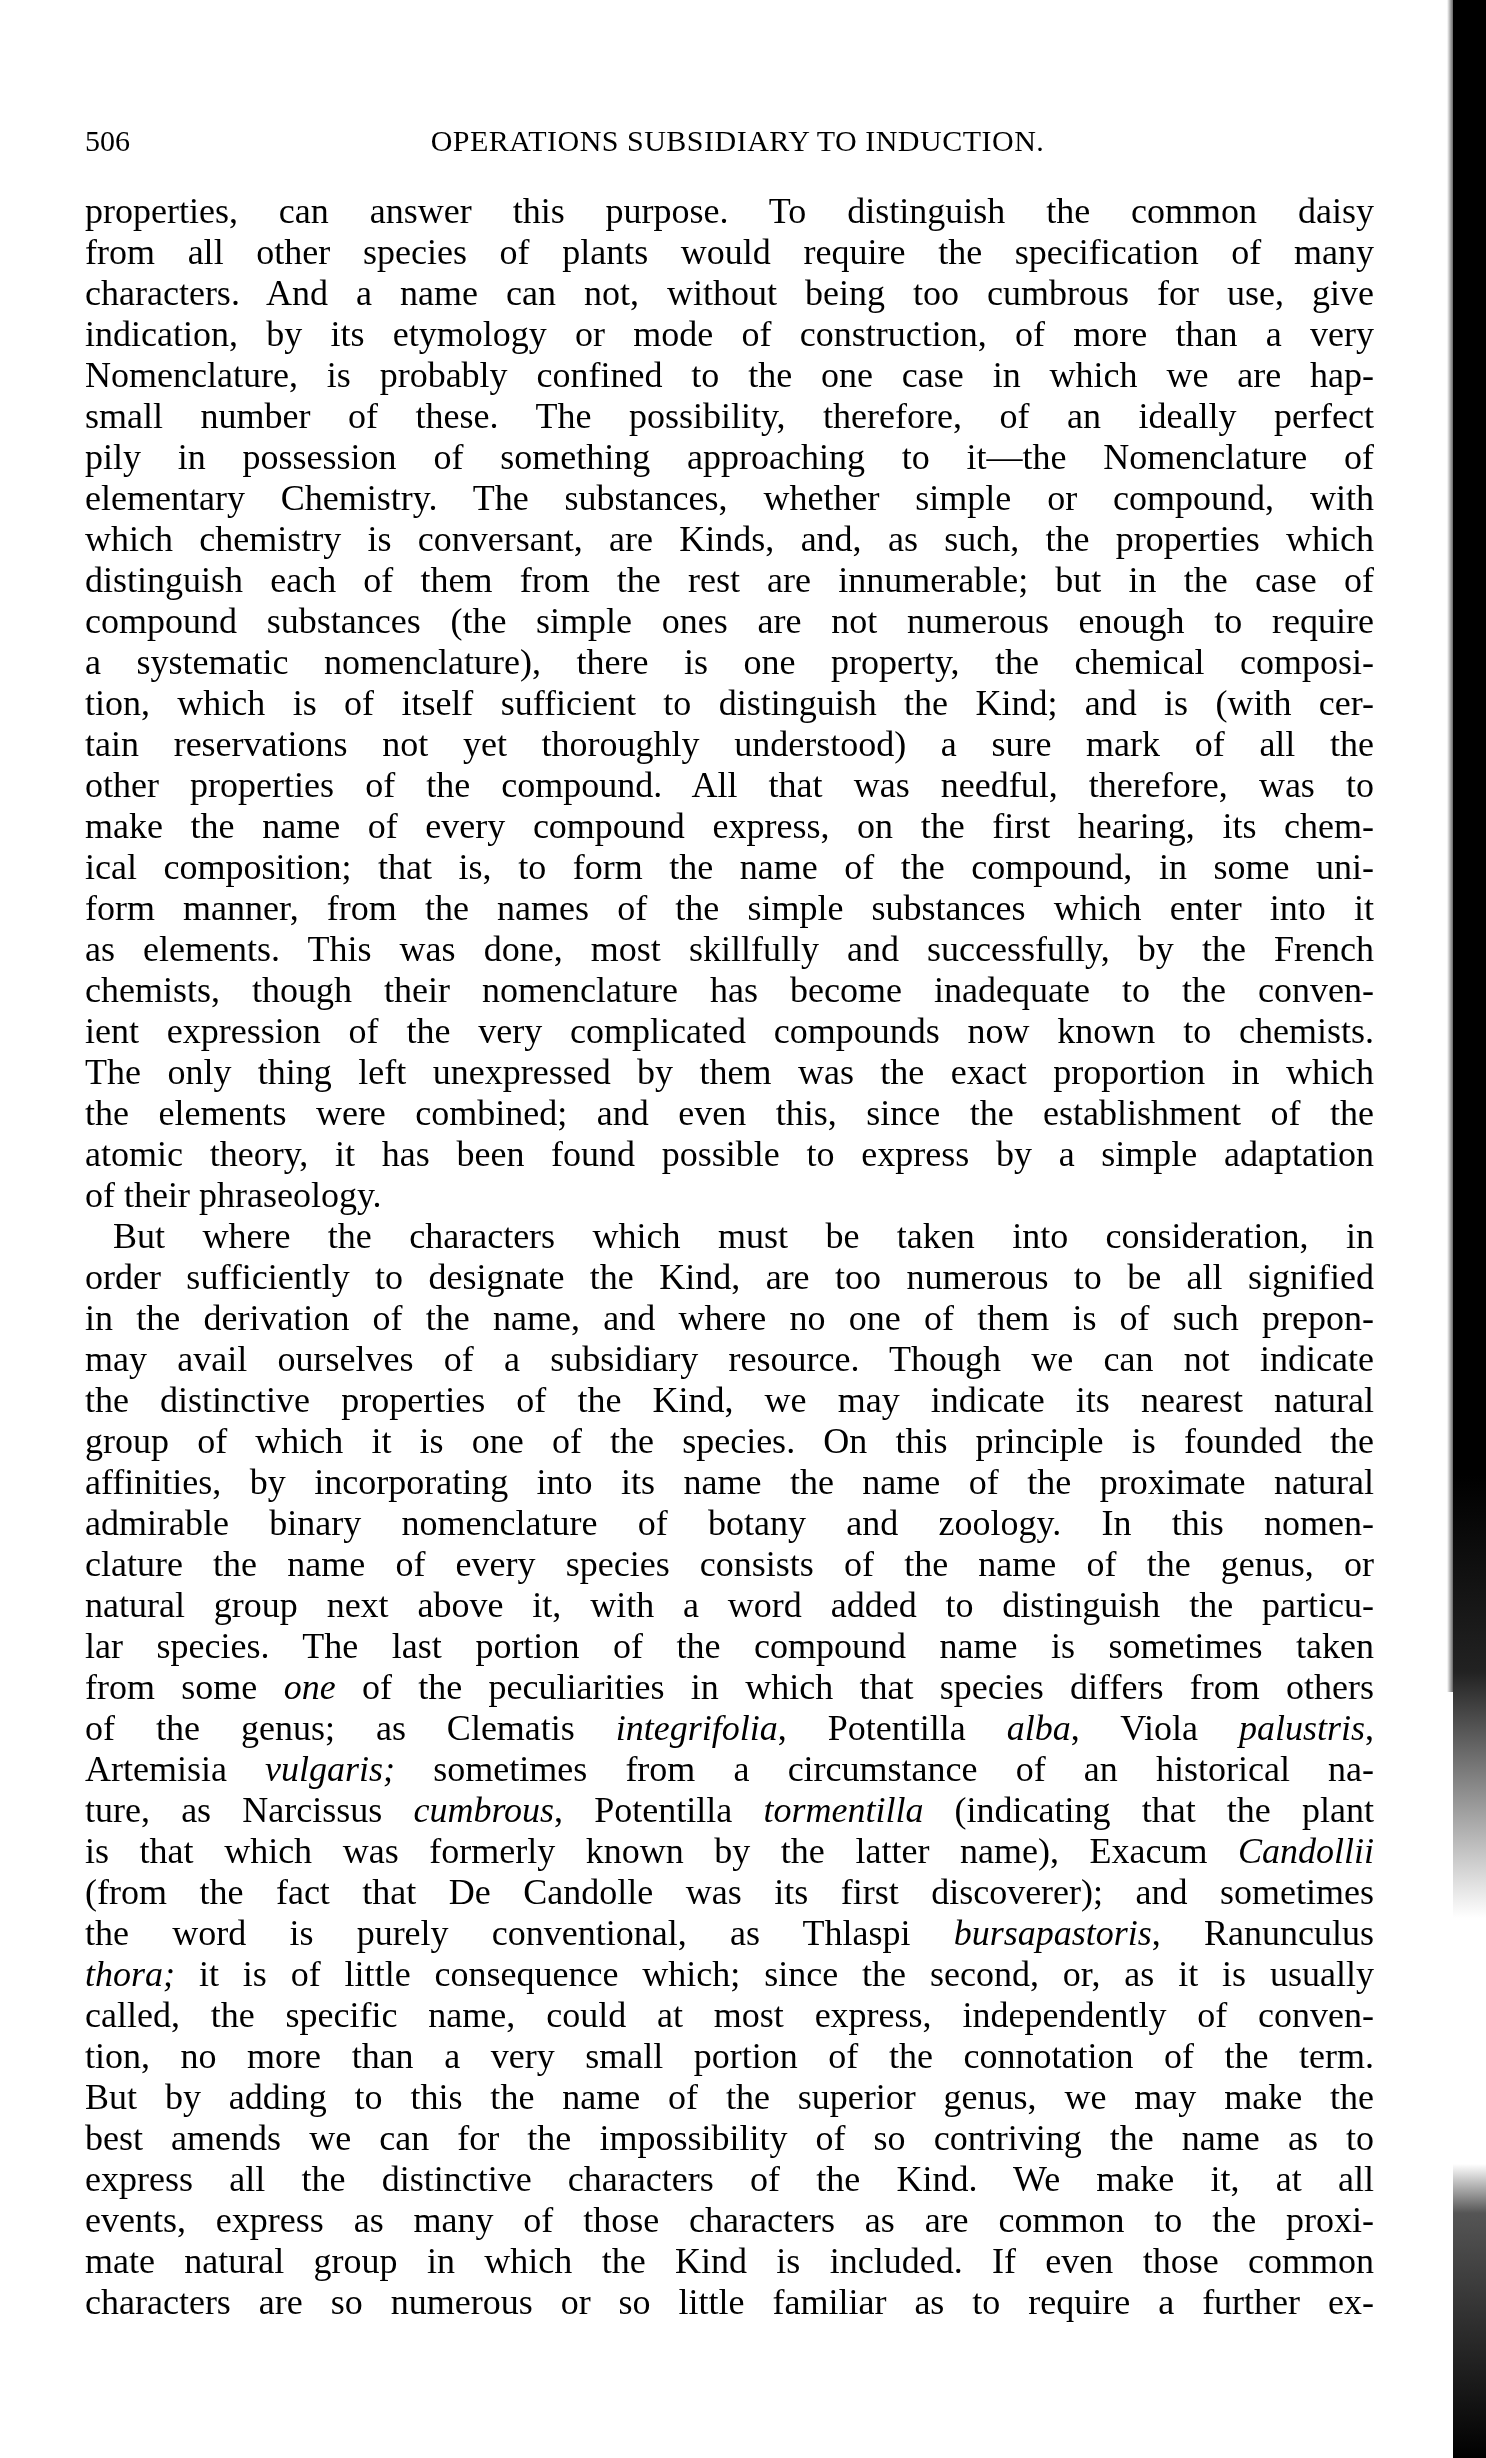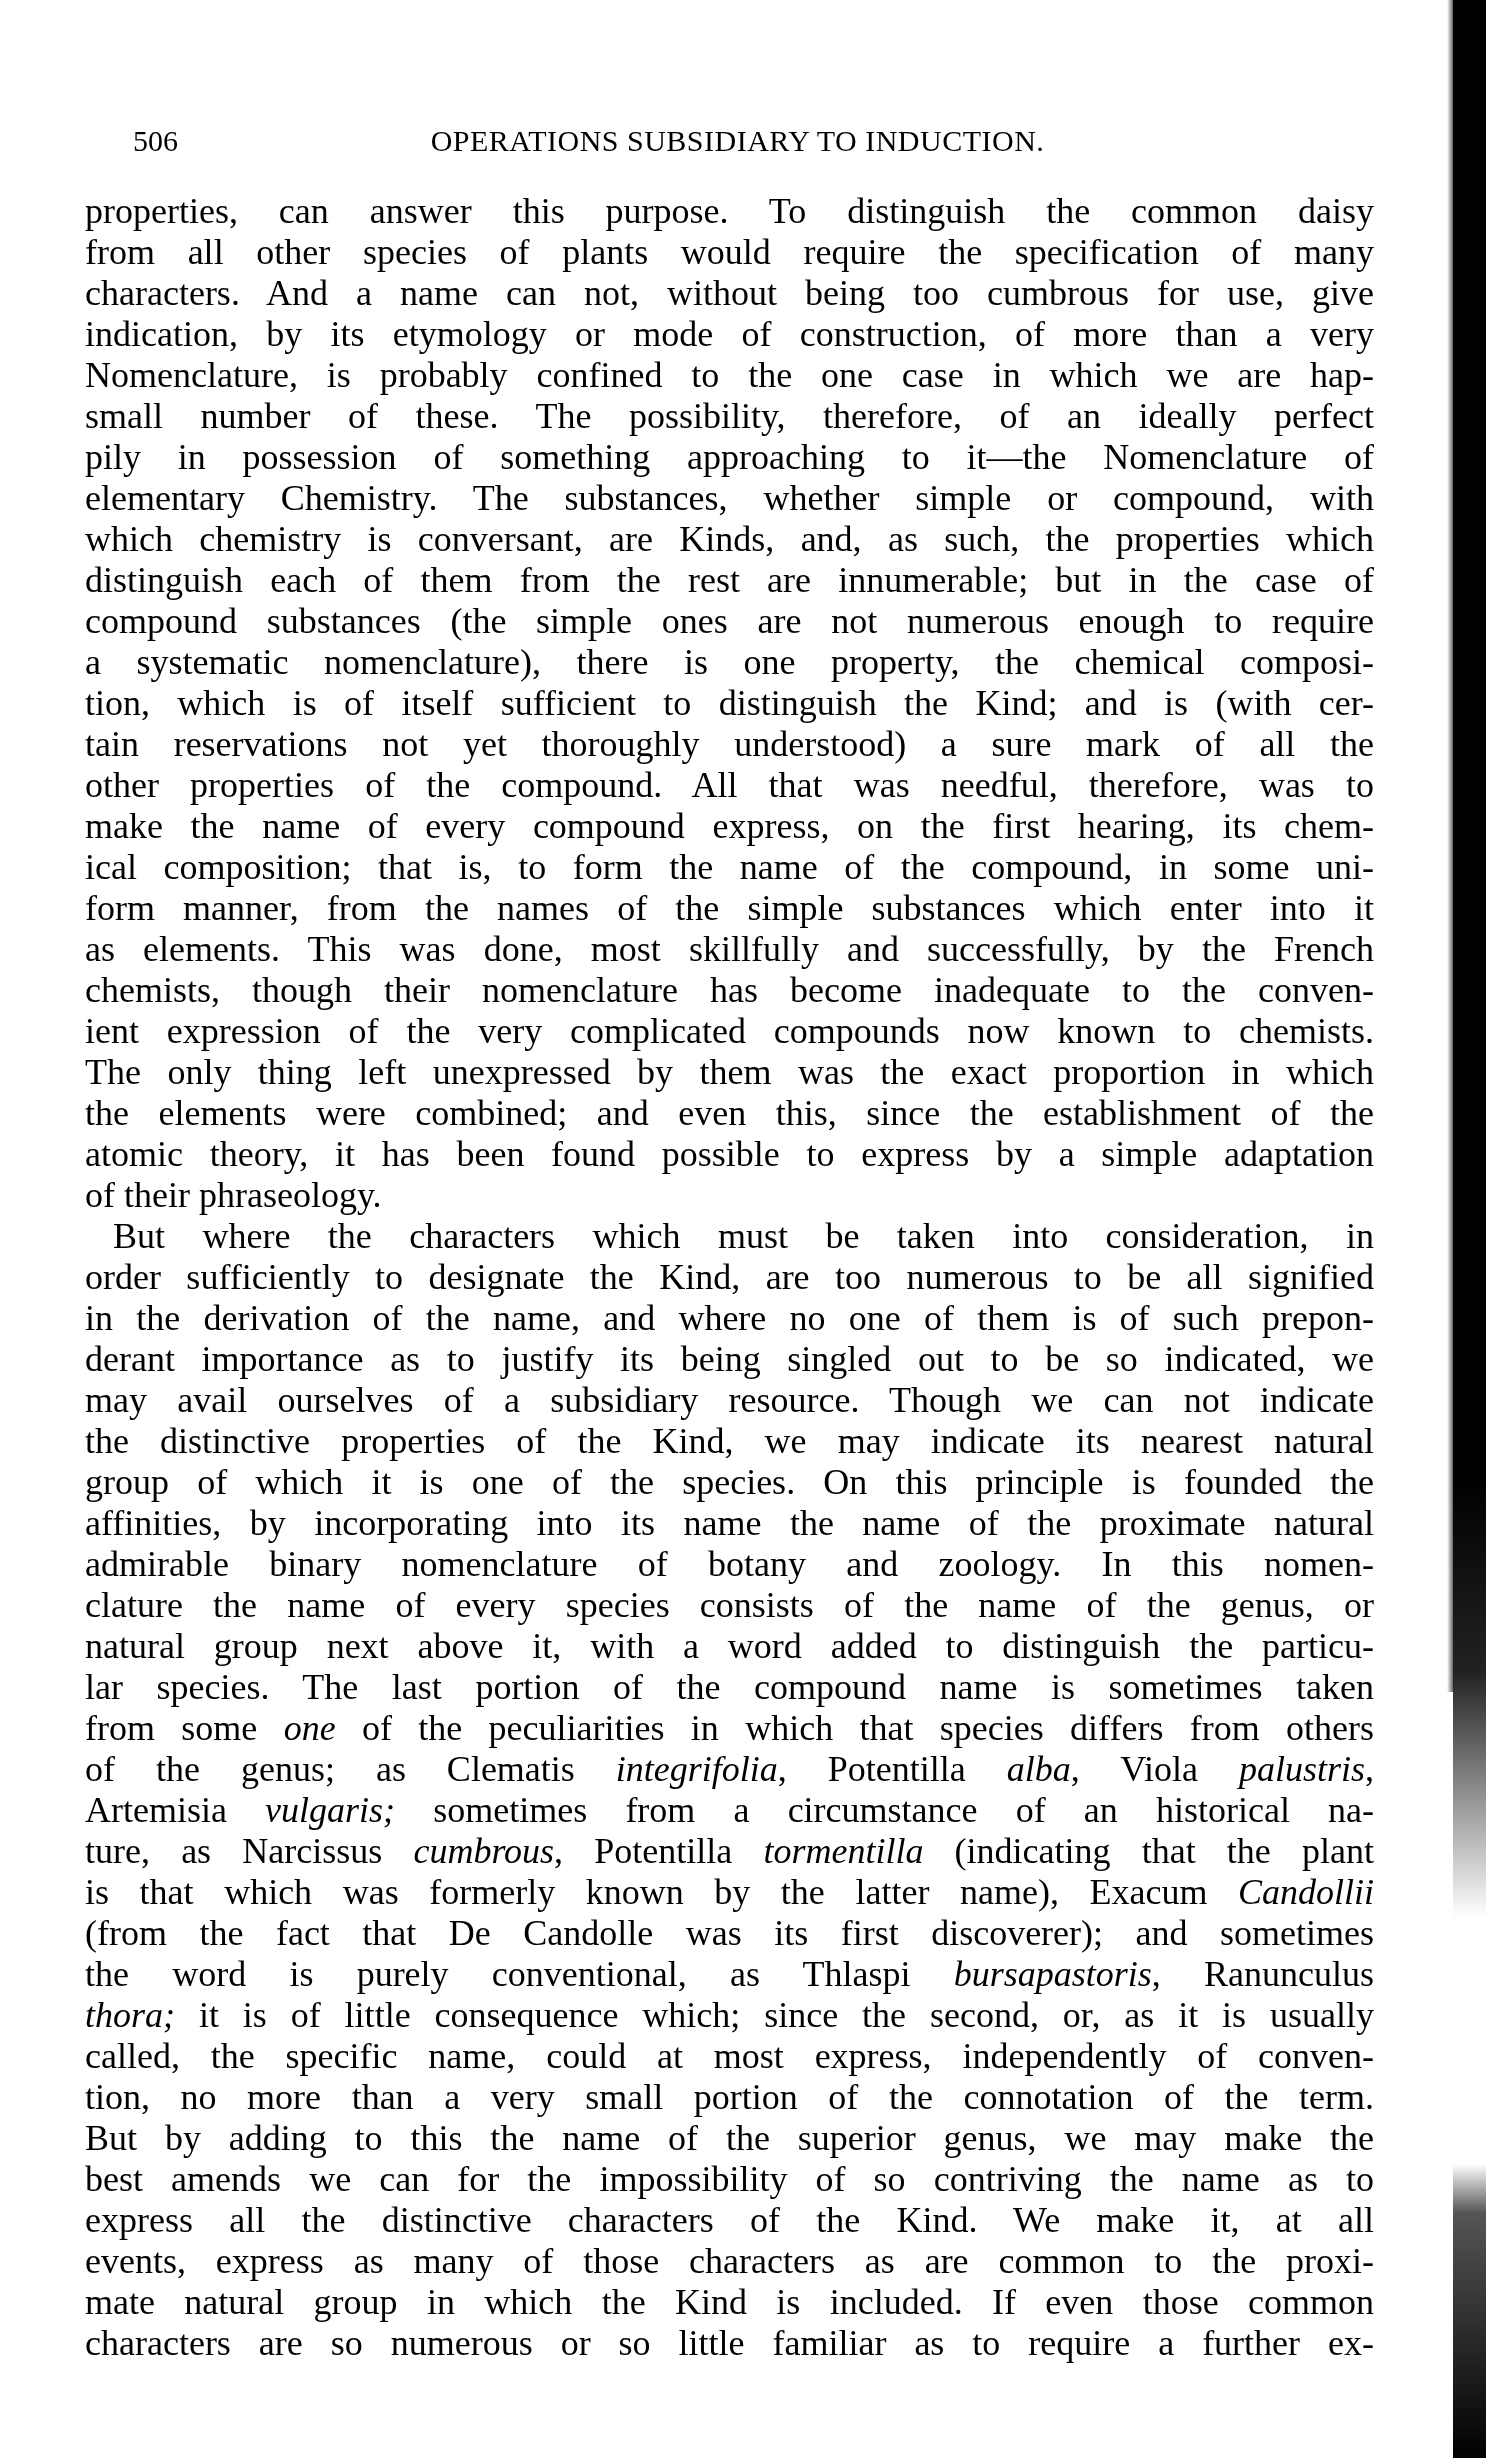--- a/index.html
+++ b/index.html
@@ -4,21 +4,21 @@
 <style>
   html, body { margin: 0; padding: 0; }
   body {
     width: 1487px; height: 2459px; background: #ffffff; position: relative; overflow: hidden;
     font-family: "Liberation Serif", "DejaVu Serif", serif; color: #000;
   }
   .header {
     position: absolute; left: 85px; top: 119px; width: 1289px; height: 44px;
     font-size: 30px; line-height: 44px;
   }
-  .page-num { position: absolute; left: 0; top: 0; margin-left: 48px; }
+  .page-num { position: absolute; left: 0; top: 0; }
   .running-head { position: absolute; left: 16px; right: 0; top: 0; text-align: center; letter-spacing: 0.5px; }
   .body-text {
     position: absolute; left: 85px; top: 191px; width: 1289px;
     font-size: 36px; line-height: 41px;
   }
   .line {
     display: block; height: 41px; white-space: nowrap;
     text-align: justify; text-align-last: justify;
   }
   .line.last { text-align-last: left; }
@@ -66,21 +66,20 @@
       <span class="line">ient expression of the very complicated compounds now known to chemists.</span>
       <span class="line">The only thing left unexpressed by them was the exact proportion in which</span>
       <span class="line">the elements were combined; and even this, since the establishment of the</span>
       <span class="line">atomic theory, it has been found possible to express by a simple adaptation</span>
       <span class="line last">of their phraseology.</span>
     </div>
   <div id="para2">
       <span class="line indent">But where the characters which must be taken into consideration, in</span>
       <span class="line">order sufficiently to designate the Kind, are too numerous to be all signified</span>
       <span class="line">in the derivation of the name, and where no one of them is of such prepon-</span>
-      <span class="line">derant importance as to justify its being singled out to be so indicated, we</span>
       <span class="line">may avail ourselves of a subsidiary resource.  Though we can not indicate</span>
       <span class="line">the distinctive properties of the Kind, we may indicate its nearest natural</span>
       <span class="line">group of which it is one of the species.  On this principle is founded the</span>
       <span class="line">affinities, by incorporating into its name the name of the proximate natural</span>
       <span class="line">admirable binary nomenclature of botany and zoology.  In this nomen-</span>
       <span class="line">clature the name of every species consists of the name of the genus, or</span>
       <span class="line">natural group next above it, with a word added to distinguish the particu-</span>
       <span class="line">lar species.  The last portion of the compound name is sometimes taken</span>
       <span class="line"><span>from some </span><span class="i">one</span><span> of the peculiarities in which that species differs from others</span></span>
       <span class="line"><span>of the genus; as Clematis </span><span class="i">integrifolia</span><span>, Potentilla </span><span class="i">alba</span><span>, Viola </span><span class="i">palustris</span><span>,</span></span>

